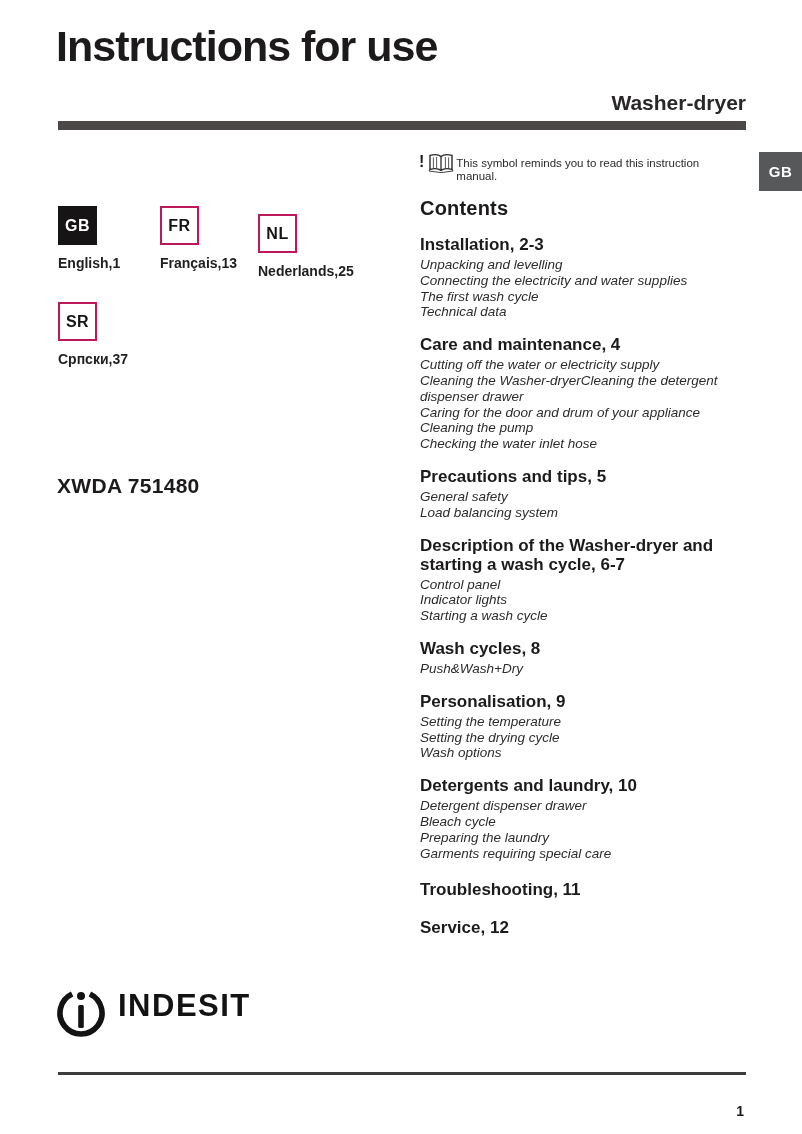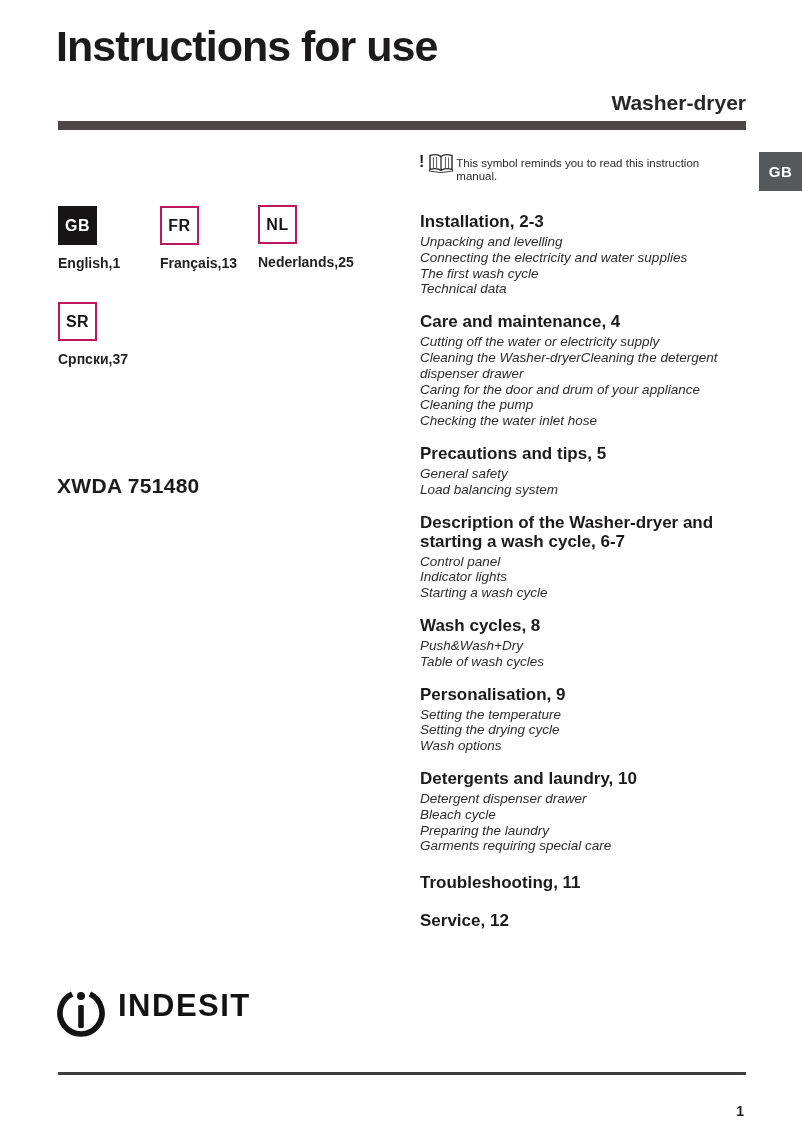--- a/index.html
+++ b/index.html
@@ -79,21 +79,21 @@
     letter-spacing: 0.5px;
     display: flex;
     align-items: center;
     justify-content: center;
   }
 
   
   .lang { position: absolute; width: 120px; }
   .lang-gb { left: 58px;  top: 206px; }
   .lang-fr { left: 160px; top: 206px; }
-  .lang-nl { left: 258px; top: 205px; }
+  .lang-nl { left: 258px; top: 214px; }
   .lang-sr { left: 58px;  top: 302px; }
   .badge {
     width: 39px;
     height: 39px;
     display: flex;
     align-items: center;
     justify-content: center;
     font-weight: bold;
     font-size: 16px;
     letter-spacing: 0.5px;
@@ -219,20 +219,21 @@
     <div class="lang-label">Nederlands,25</div>
   </div>
   <div class="lang lang-sr">
     <div class="badge outline">SR</div>
     <div class="lang-label">Српски,37</div>
   </div>
 
   <div class="model">XWDA 751480</div>
 
   <div class="contents">
+    <h2 class="contents-heading">Contents</h2>
 
     <div class="toc-section">
       <div class="toc-title">Installation, 2-3</div>
       <ul class="toc-items">
         <li>Unpacking and levelling</li>
         <li>Connecting the electricity and water supplies</li>
         <li>The first wash cycle</li>
         <li>Technical data</li>
       </ul>
     </div>
@@ -262,21 +263,20 @@
         <li>Control panel</li>
         <li>Indicator lights</li>
         <li>Starting a wash cycle</li>
       </ul>
     </div>
 
     <div class="toc-section">
       <div class="toc-title">Wash cycles, 8</div>
       <ul class="toc-items">
         <li>Push&amp;Wash+Dry</li>
-        <li>Table of wash cycles</li>
       </ul>
     </div>
 
     <div class="toc-section">
       <div class="toc-title">Personalisation, 9</div>
       <ul class="toc-items">
         <li>Setting the temperature</li>
         <li>Setting the drying cycle</li>
         <li>Wash options</li>
       </ul>

